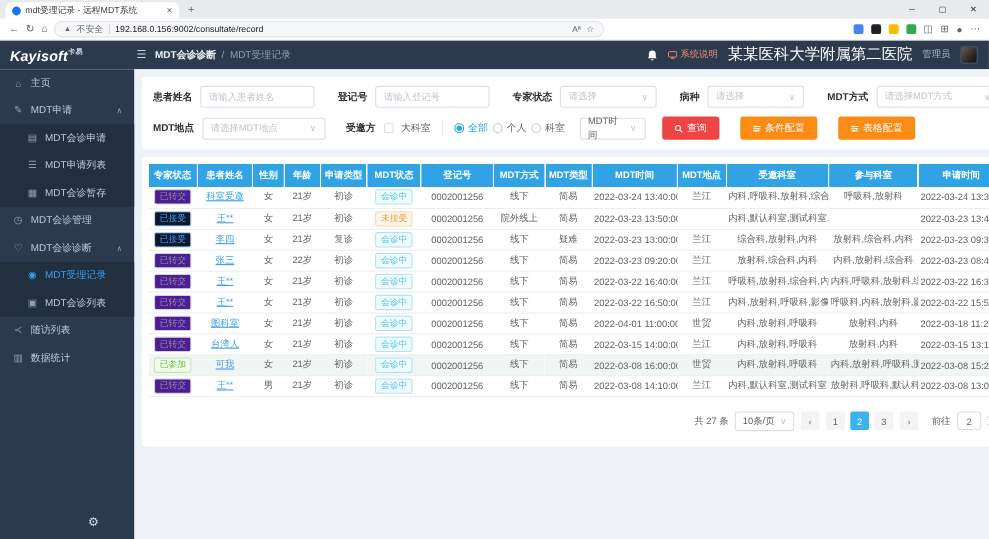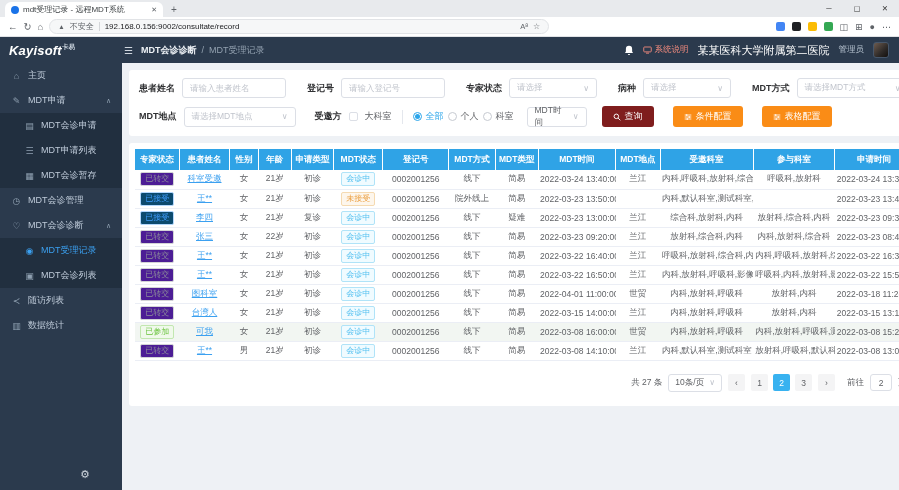--- a/index.html
+++ b/index.html
@@ -26,21 +26,21 @@
   
   .app-header { height:26px; background:#2b3a4d; display:flex; align-items:center; color:#fff; }
   .logo { width:122px; padding-left:9px; font-weight:bold; font-size:13px; letter-spacing:.2px; font-style:italic; }
   .logo small { font-size:6.5px; font-style:normal; vertical-align:top; color:#cfd8e2; }
   .collapse-ico { color:#cfd6de; font-size:10px; margin:0 8px 0 2px; }
   .breadcrumb { font-size:9px; display:flex; gap:5px; align-items:center; }
   .crumb1 { color:#eef2f6; font-weight:bold; }
   .crumb-sep,.crumb2 { color:#93a1b0; }
   .hdr-right { margin-left:auto; display:flex; align-items:center; gap:9px; padding-right:10px;justify-content:flex-end; }
   .sysnote { display:flex; align-items:center; gap:3px; color:#f08a7d; font-size:8.5px; }
-  .hospital { font-size:11px; color:#fff; }
+  .hospital { font-size:14px; color:#fff; }
   .role { font-size:8.5px; color:#b4c0cd; }
   .avatar { width:16px; height:16px; border-radius:3px; background:linear-gradient(135deg,#6d5b4f,#2e2a28 60%,#14100e); border:1px solid #46566a; }
 
   
   .app-body { display:flex; height:427px; }
   .sidebar { width:122px; background:#2b3a4d; position:relative; flex:0 0 auto; }
   .sb-title { text-align:center; color:#fff; font-weight:bold; font-size:11px; padding:7px 0 5px; }
   .menu-item { height:25px; display:flex; align-items:center; gap:6px; padding:0 11px; font-size:9px; color:#bfcbd9; cursor:pointer; }
   .menu-item.sub { background:#212f3f; padding-left:24px; }
   .menu-item.active { color:#3ba0f0; }
@@ -65,34 +65,34 @@
   .dark { color:#606266; }
   .chk { width:9px; height:9px; border:1px solid #dcdfe6; border-radius:2px; background:#fff; }
   .vdiv { width:1px; height:14px; background:#e4e7ed; margin:0 3px; }
   .radio { width:9px; height:9px; border:1px solid #c6cad1; border-radius:50%; display:inline-flex; align-items:center; justify-content:center; }
   .radio.on { border-color:#2ba5ea; }
   .radio.on i { width:5px; height:5px; border-radius:50%; background:#2ba5ea; }
   .rlabel { color:#606266; }
   .rlabel.on { color:#2ba5ea; }
   .rgroup { display:flex; align-items:center; gap:4px; }
   .btn { height:21px; border:none; border-radius:3px; color:#fff; font-size:9px; display:inline-flex; align-items:center; gap:4px; padding:0 11px; cursor:pointer; font-family:inherit; }
-  .btn-cyan { background:#7f1d1d; }
+  .btn-cyan { background:#ef4444; }
   .btn-orange { background:#fa8c16; }
 
   
   .table-card { margin-top:7px; padding:6px 6px 6px; }
   table { width:100%; border-collapse:collapse; table-layout:fixed; }
   th { background:#2fa3e6; color:#fff; font-size:8.5px; font-weight:bold; height:21px; border-right:1px solid rgba(255,255,255,.35); overflow:hidden; white-space:nowrap; }
   th:last-child { border-right:none; }
   td { height:19px; font-size:8.5px; color:#606266; text-align:center; border-bottom:1px solid #ebeef5; white-space:nowrap; overflow:hidden; padding:0 2px; }
   tr.hl { background:#f2f6f2; }
   .name-link { color:#3ba0f0; text-decoration:underline; cursor:pointer; }
   .tag { display:inline-block; border:1px solid; border-radius:2px; font-size:8px; line-height:1.25; padding:1px 4px; }
   .tag-gray { color:#909399; border-color:#d3d4d6; background:#4c1d95; }
-  .tag-blue { color:#409eff; border-color:#b3d8ff; background:#0c4a6e; }
+  .tag-blue { color:#409eff; border-color:#b3d8ff; background:#0f172a; }
   .tag-green { color:#67c23a; border-color:#c2e7b0; background:#f0f9eb; }
   .tag-cyan { color:#53c0f0; border-color:#b0e3f8; background:#f0fbff; }
   .tag-orange { color:#eb9e3e; border-color:#f5dab1; background:#fdf6ec; }
 
   
   .pagination { display:flex; align-items:center; justify-content:flex-end; gap:6px; padding:13px 6px 8px; font-size:8.5px; color:#606266; }
   .psel { height:18px; border:1px solid #dcdfe6; border-radius:3px; display:flex; align-items:center; gap:5px; padding:0 6px; color:#606266; }
   .psel .caret { color:#c0c4cc; font-size:8px; }
   .pbtn { min-width:17px; height:17px; background:#f4f4f5; border-radius:2px; border:none; font-family:inherit; display:inline-flex; align-items:center; justify-content:center; font-size:8.5px; color:#606266; cursor:pointer; }
   .pbtn.active { background:#38b2f0; color:#fff; }

